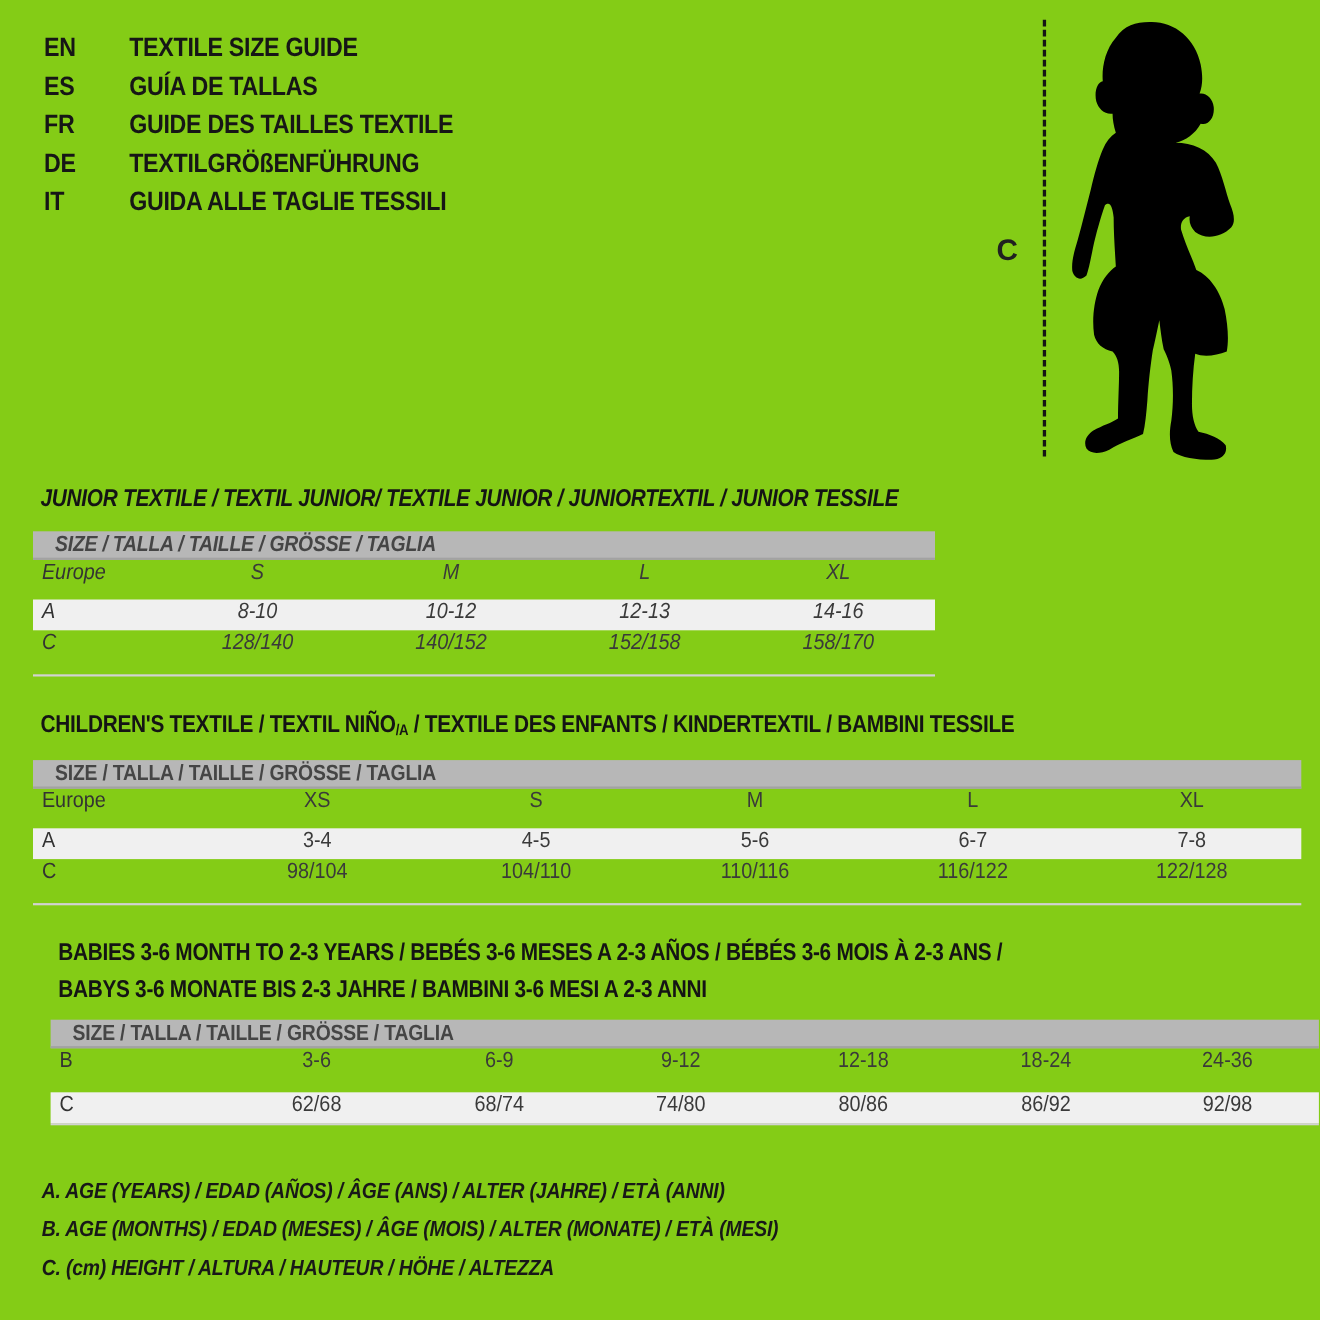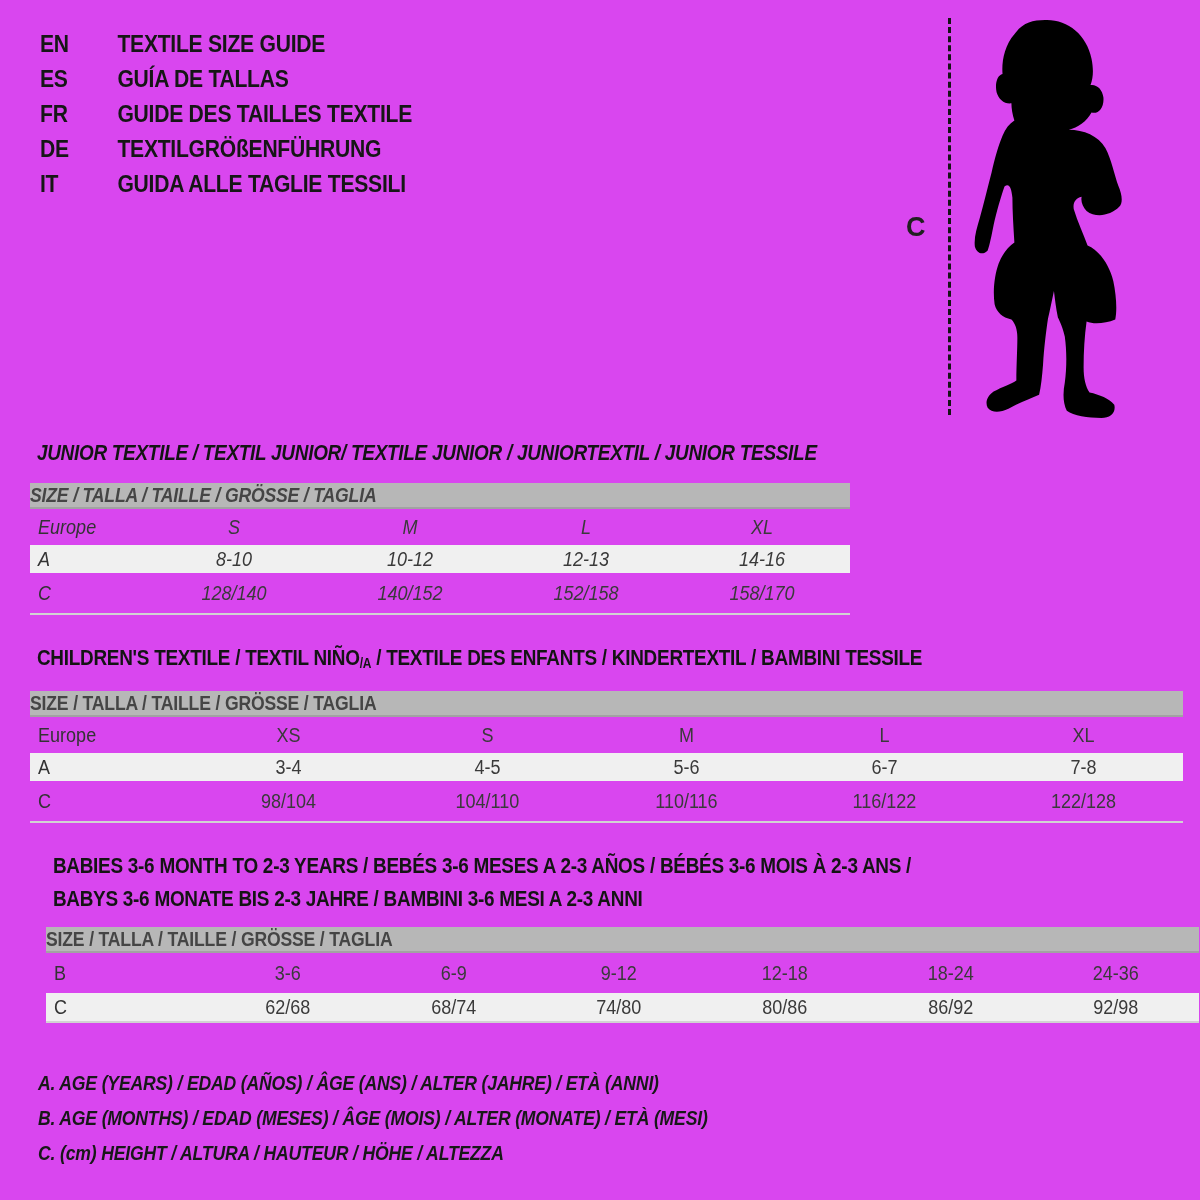--- a/index.html
+++ b/index.html
@@ -1,17 +1,17 @@
 <!DOCTYPE html>
 <html style="--header_bar: #b7b7b7; --header_bar_edge: #a2a2a2; --row_shaded: #f0f0f0; --table_rule: #d2d2d2; --silhouette: #000000;"><head>
 <meta charset="utf-8">
 <style>
   html,body{margin:0;padding:0;background:#ffffff;}
   .canvas{
-    position:relative;width:1200px;height:1200px;background:#d946ef;overflow:hidden;
+    position:relative;width:1200px;height:1200px;background:#84cc16;overflow:hidden;
     font-family:"Liberation Sans","DejaVu Sans",sans-serif;color:#1c1c1c;
   }
   
   .lang-block{position:absolute;left:40px;top:26px;}
   .lang-row{display:flex;line-height:35px;font-size:24px;font-weight:700;
     letter-spacing:-0.3px;transform:scaleX(0.88);transform-origin:left center;color:#161616;}
   .lang-code{width:88px;}
   
   .dash-line{position:absolute;left:948px;top:18px;height:397px;width:0;
     border-left:3px dashed #151515;}
@@ -21,25 +21,25 @@
   .tbl{position:absolute;}
   #tbl-0{left:30px;top:436px;width:820px;font-style:italic;}
   #tbl-1{left:30px;top:641px;width:1153px;}
   #tbl-2{left:30px;top:849px;width:1153px;margin-left:16px;}
   .tbl-title{line-height:33px;font-size:22px;font-weight:700;letter-spacing:-0.3px;
     transform:scaleX(0.86);transform-origin:left center;white-space:nowrap;color:#141414;padding-left:8px;}
   .tbl-title .small{font-size:14px;position:relative;top:3px;}
   .gap{height:14px;}
   #tbl-2 .gap{height:12px;}
   .size-bar{height:24px;line-height:24px;background:var(--header_bar);
-    border-bottom:2px solid var(--header_bar_edge);padding-left:0;}
+    border-bottom:2px solid var(--header_bar_edge);padding-left:20px;}
   .size-bar span{display:inline-block;font-size:20px;font-weight:700;color:#454545;
     letter-spacing:-0.2px;transform:scaleX(0.88);transform-origin:left center;white-space:nowrap;}
   .rows{border-bottom:2px solid var(--table_rule);}
-  .row{display:flex;align-items:center;height:36px;}
+  .row{display:flex;height:36px;}
   .row.shaded{background:var(--row_shaded);height:28px;}
   .three .row:last-child{height:40px;}
   #tbl-2 .row{height:40px;}
   #tbl-2 .row.shaded{height:28px;}
   .lab{width:13%;padding-left:9px;font-size:20px;color:#333333;
     transform:scaleX(0.9);transform-origin:left center;}
   .cell{flex:1;text-align:center;font-size:20px;color:#3a3a3a;
     transform:scaleX(0.9);transform-origin:center center;white-space:nowrap;}
   
   .legend{position:absolute;left:38px;top:1066px;font-style:italic;}

